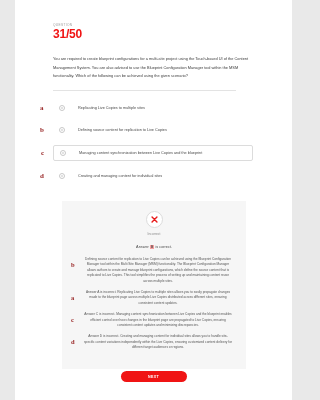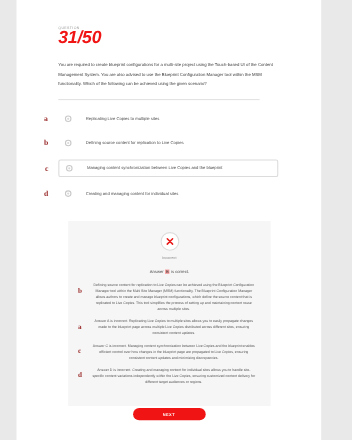--- a/index.html
+++ b/index.html
@@ -22,26 +22,25 @@
   }
   .q-wrap { padding: 22px 38px 0 38px; }
   .q-label {
     font-size: 3.2px;
     letter-spacing: 0.35px;
     color: #9a9a9a;
     text-transform: uppercase;
     line-height: 6px;
   }
   .q-counter {
-    font-size: 16px;
+    font-size: 12px;
     font-weight: bold;
     color: #f01414;
     line-height: 13px;
     letter-spacing: -0.2px;
-    font-style: italic;
   }
   .q-text {
     margin-top: 14px;
     font-size: 3.9px;
     line-height: 8.6px;
     color: #3c3c3c;
     width: 200px;
   }
   .divider {
     margin-top: 9px;

